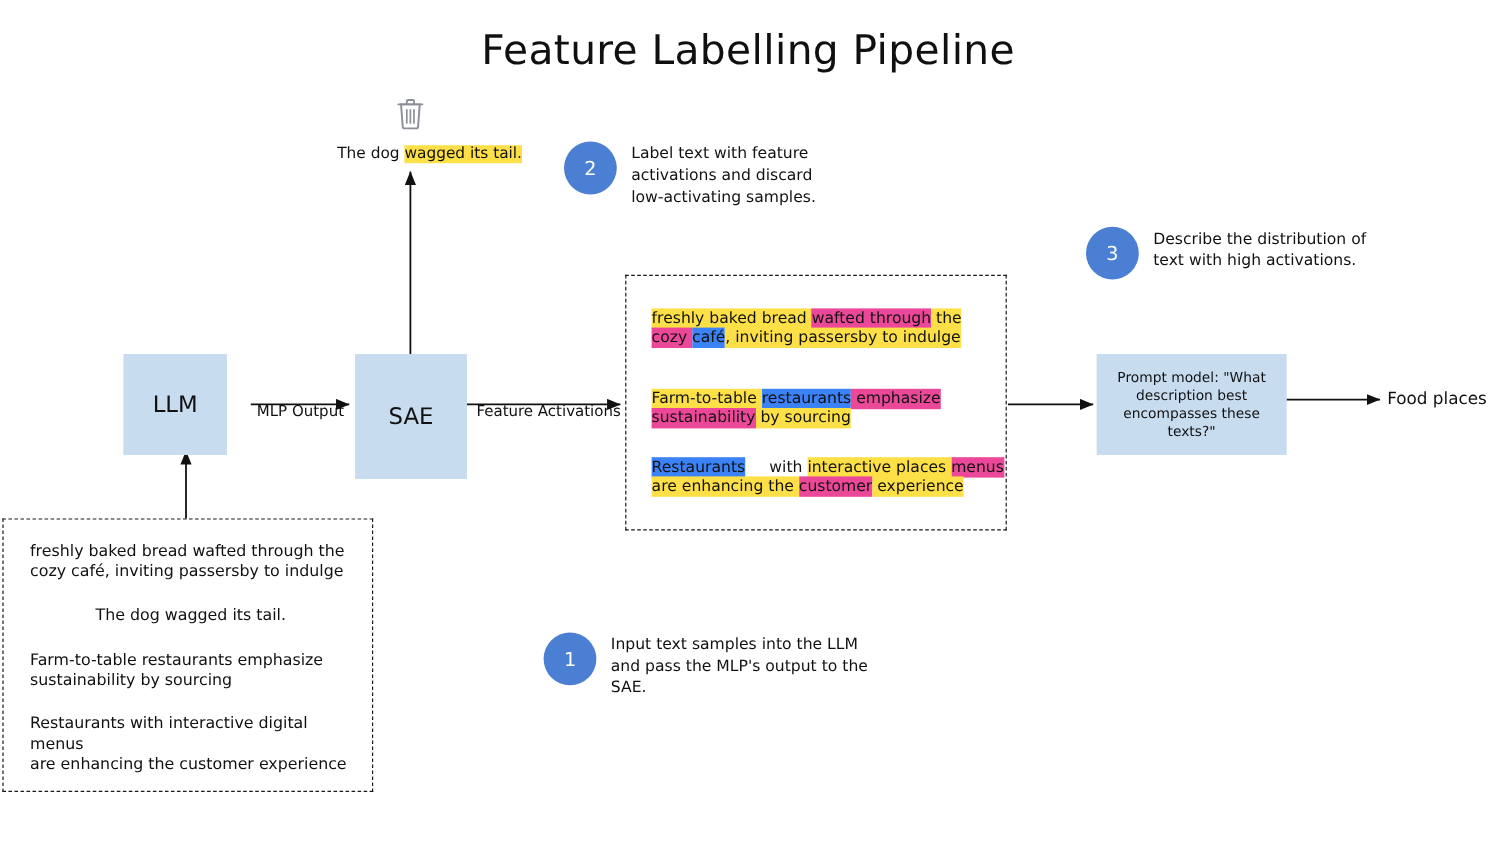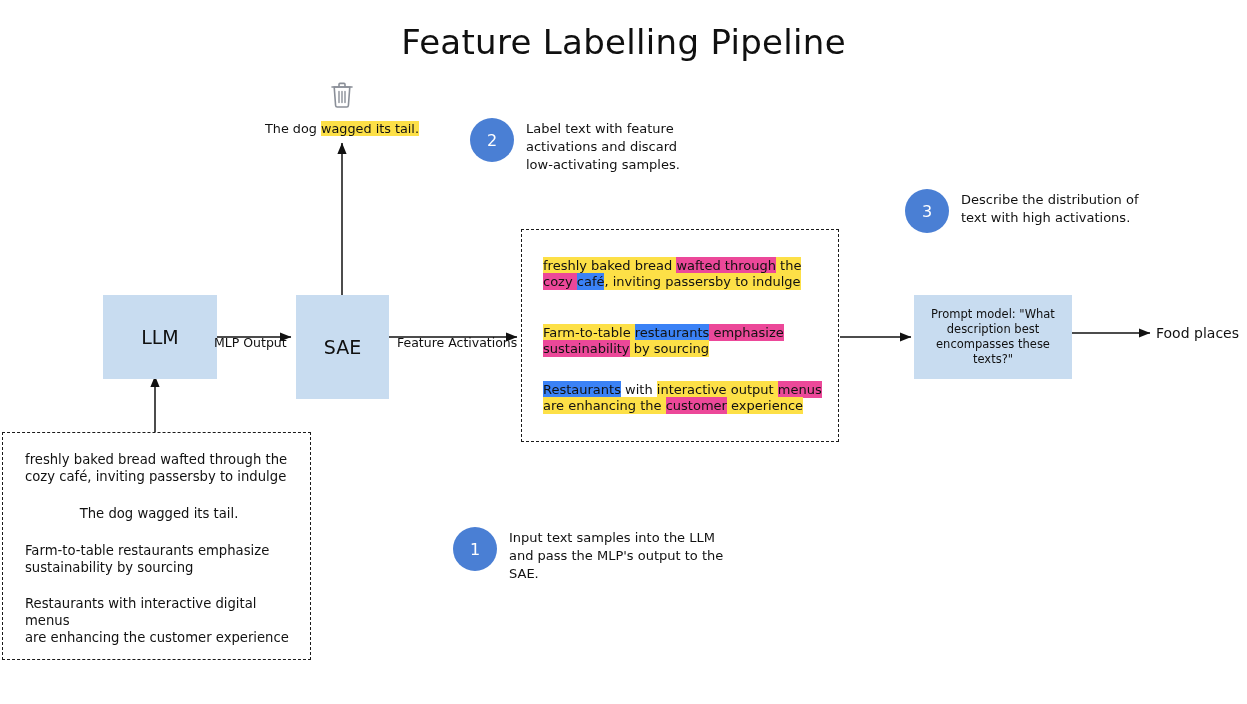--- a/index.html
+++ b/index.html
@@ -102,21 +102,21 @@
   .sample-block {
     position: absolute;
     font-size: 13px;
     line-height: 1.26;
     color: #111111;
     width: 300px;
   }
   .sample-block .ln { display: block; }
   .sample-block span.tok { padding: 1px 0; }
   
-  .act-0 { background: transparent; }
+  .act-0 { background: transparent; margin-left: 16px; }
   .act-1 { background: #fde047; }
   .act-2 { background: #ec4899; }
   .act-3 { background: #3b82f6; }
   
   .input-lines {
     position: absolute;
     font-size: 13.2px;
     line-height: 1.28;
     color: #111111;
   }
@@ -190,21 +190,21 @@
 text with high activations.</div>
   </div>
 
   <div class="step" style="left:453px; top:527px; width:320px;">
     <div class="step-circle">1</div>
     <div class="step-text">Input text samples into the LLM
 and pass the MLP's output to the
 SAE.</div>
   </div>
 
-  <div class="node-box big-label" style="left:103px; top:295px; width:114px; height:84px;">
+  <div class="node-box big-label" style="left:103px; top:295px; width:86px; height:84px;">
     <span>LLM</span>
   </div>
 
   <div class="node-box big-label" style="left:296px; top:295px; width:93px; height:104px;">
     <span>SAE</span>
   </div>
 
   <div class="node-box prompt-box" style="left:914px; top:295px; width:158px; height:84px;">
     <span>Prompt model: "What description best encompasses these texts?"</span>
   </div>
@@ -218,21 +218,21 @@
 
   <div class="sample-block" style="left:543px; top:258px;">
       <span class="ln"><span class="tok act-1">freshly baked bread </span><span class="tok act-2">wafted through</span><span class="tok act-1"> the</span></span>
       <span class="ln"><span class="tok act-2">cozy </span><span class="tok act-3">café</span><span class="tok act-1">, inviting passersby to indulge</span></span>
     </div>
   <div class="sample-block" style="left:543px; top:325px;">
       <span class="ln"><span class="tok act-1">Farm-to-table </span><span class="tok act-3">restaurants</span><span class="tok act-2"> emphasize</span></span>
       <span class="ln"><span class="tok act-2">sustainability</span><span class="tok act-1"> by sourcing</span></span>
     </div>
   <div class="sample-block" style="left:543px; top:382px;">
-      <span class="ln"><span class="tok act-3">Restaurants</span><span class="tok act-0"> with </span><span class="tok act-1">interactive output </span><span class="tok act-2">menus</span></span>
+      <span class="ln"><span class="tok act-3">Restaurants</span><span class="tok act-0"> with </span><span class="tok act-1">interactive places </span><span class="tok act-2">menus</span></span>
       <span class="ln"><span class="tok act-1">are enhancing the </span><span class="tok act-2">customer</span><span class="tok act-1"> experience</span></span>
     </div>
 
   <div class="dashed-box" style="left:2px; top:432px; width:309px; height:228px;"></div>
 
   <div class="input-lines" style="left:25px; top:452px; width:268px;">
       <div class="para" style="white-space: pre-line;">freshly baked bread wafted through the
 cozy café, inviting passersby to indulge</div>
       <div class="para centered" style="white-space: pre-line;">The dog wagged its tail.</div>
       <div class="para" style="white-space: pre-line;">Farm-to-table restaurants emphasize

